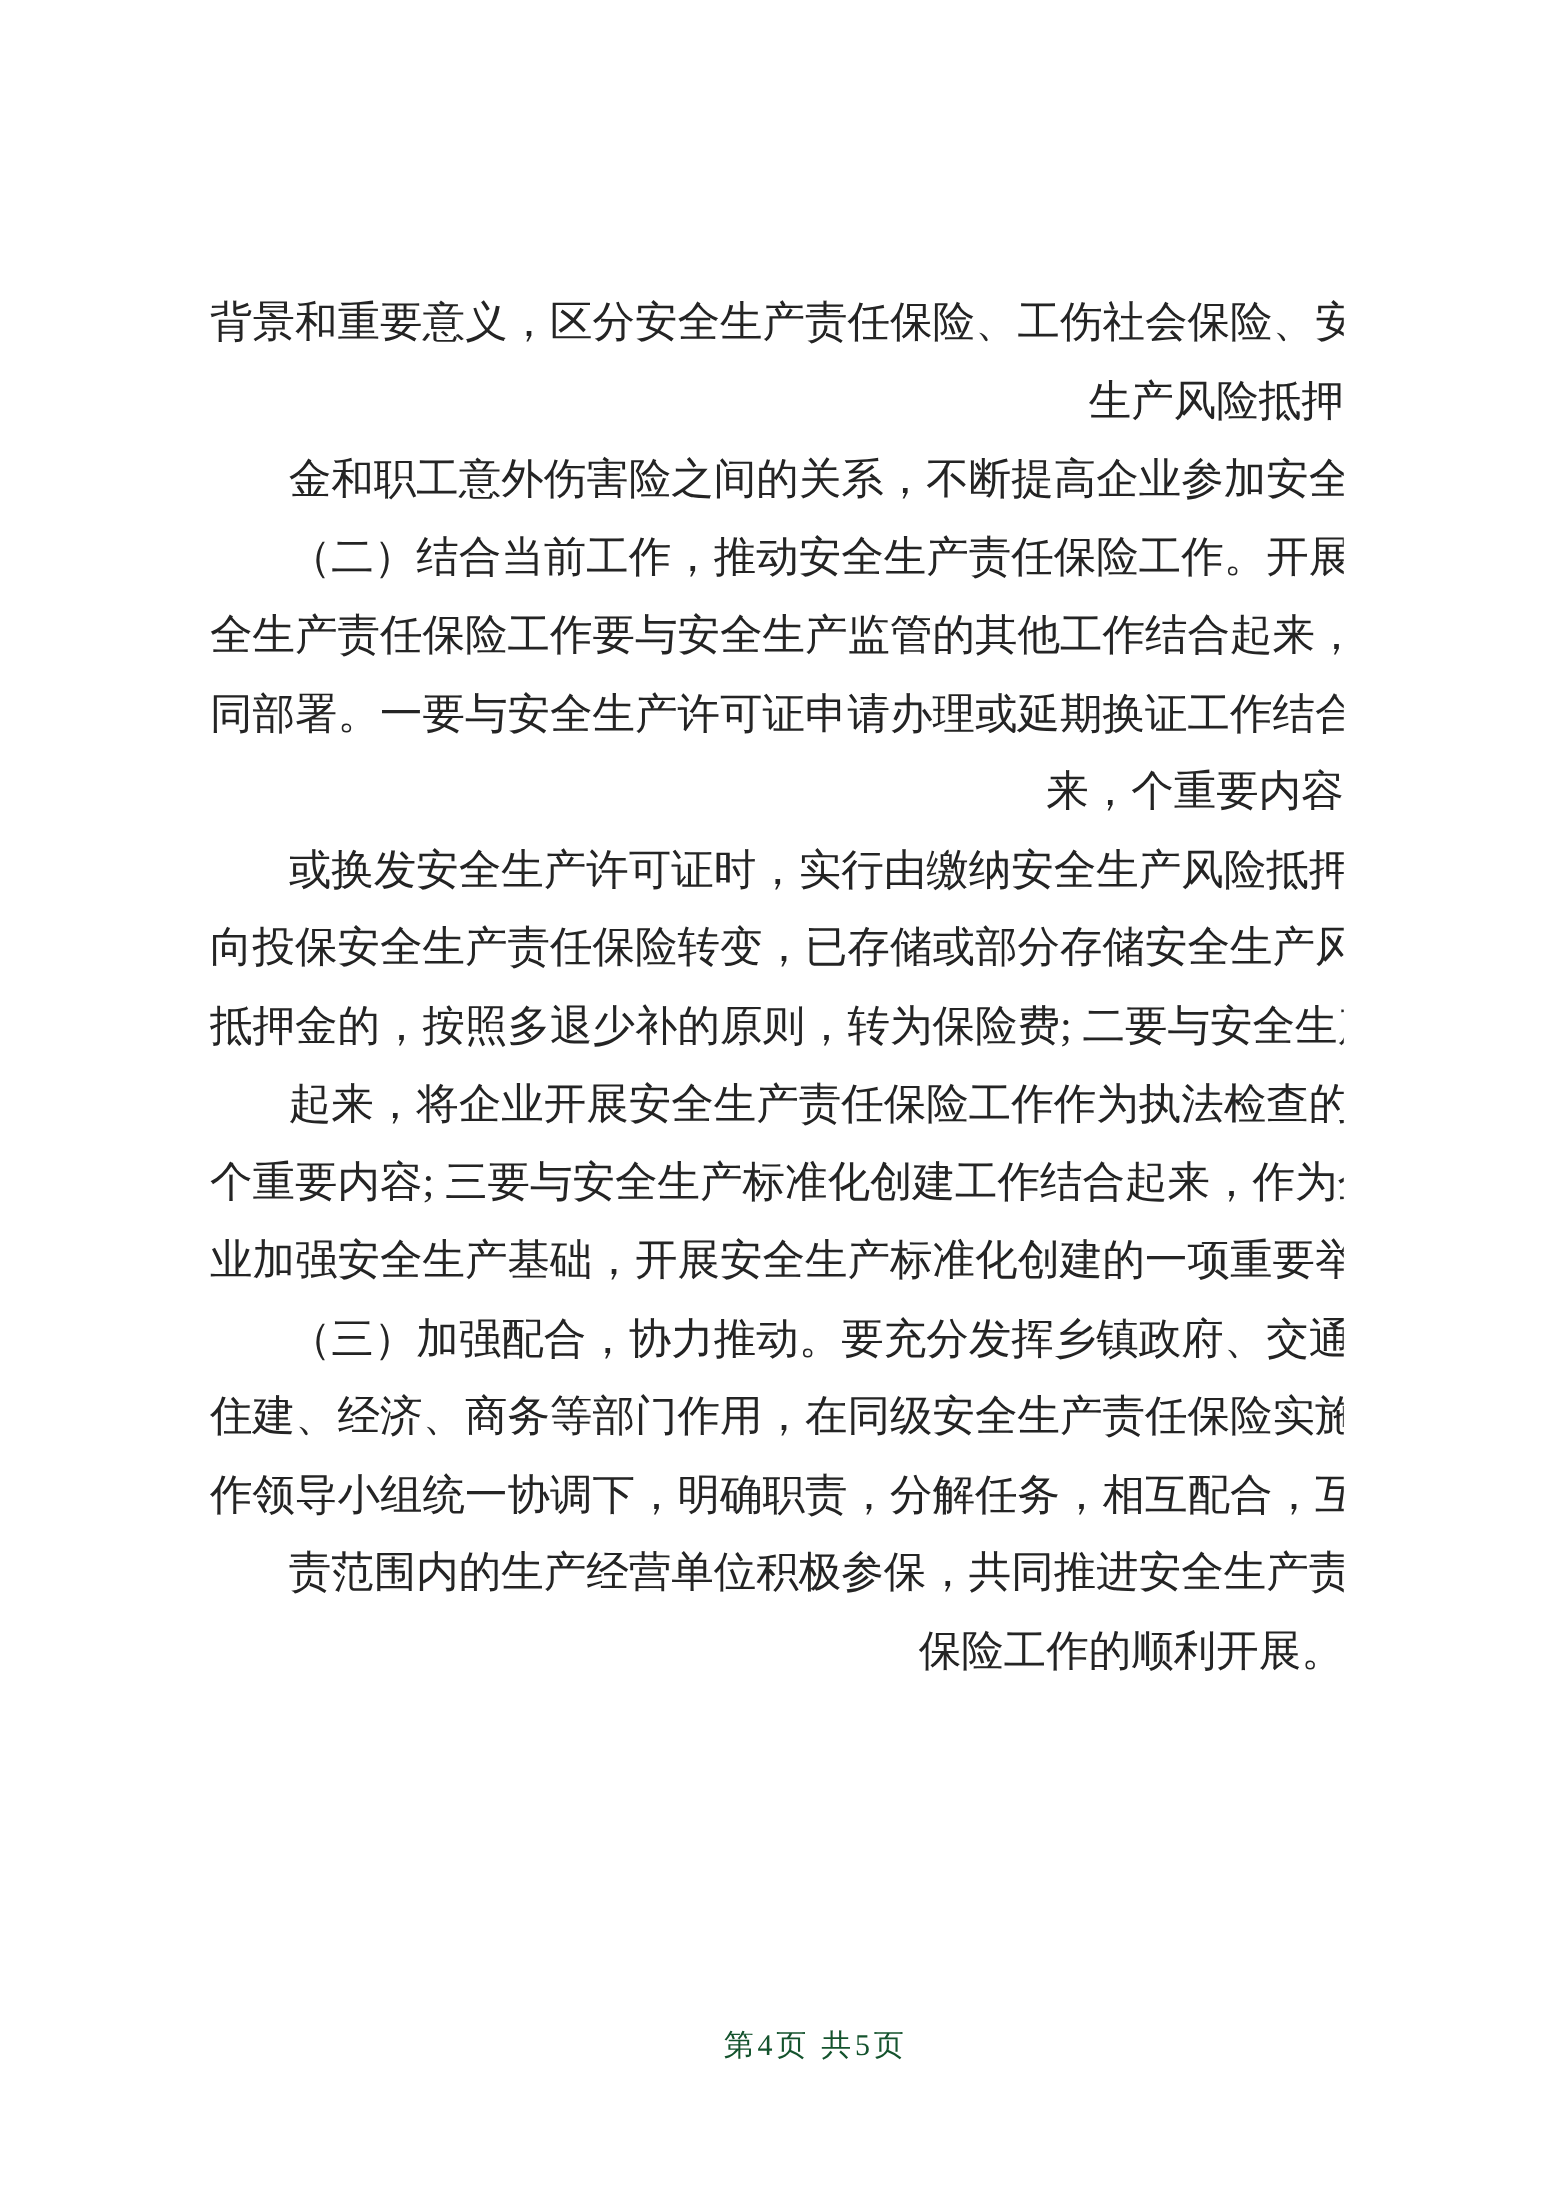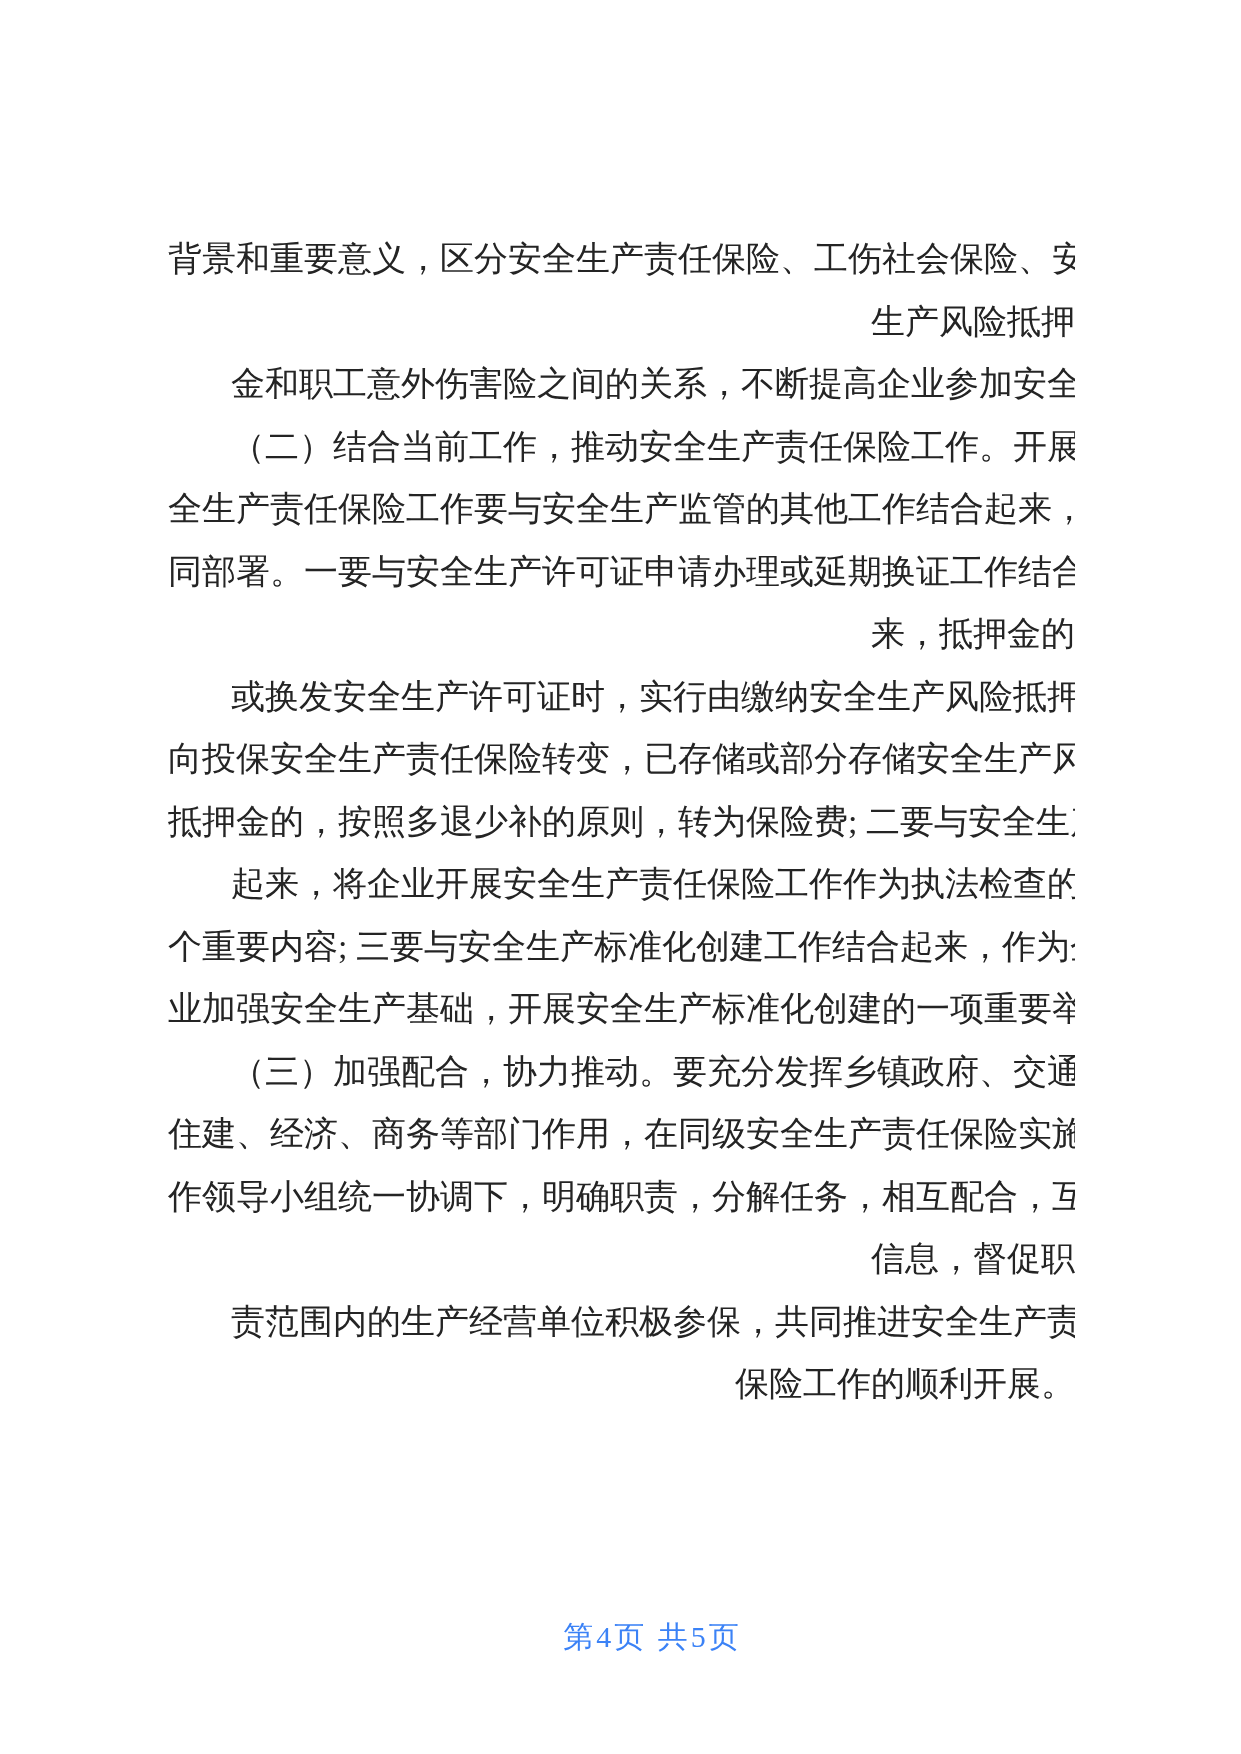--- a/index.html
+++ b/index.html
@@ -47,48 +47,47 @@
     position: absolute;
     top: 1612px;
     left: 0;
     width: 1241px;
     text-align: center;
   }
   .footer .pagenum {
     position: relative;
     left: 32px;
     font-family: "Liberation Serif", "DejaVu Serif", serif;
-    font-size: 30px;
+    font-size: 24px;
     line-height: 50px;
     letter-spacing: 3px;
-    color: #3b82f6;
+    color: #14532d;
   }
 </style>
 </head>
 <body>
 
 <div class="page">
   <div class="textblock">
     <div class="line justify">背景和重要意义，区分安全生产责任保险、工伤社会保险、安全</div>
     <div class="line">生产风险抵押</div>
     <div class="line justify indent">金和职工意外伤害险之间的关系，不断提高企业参加安全生</div>
     <div class="line justify indent">（二）结合当前工作，推动安全生产责任保险工作。开展安</div>
     <div class="line justify">全生产责任保险工作要与安全生产监管的其他工作结合起来，共</div>
     <div class="line justify">同部署。一要与安全生产许可证申请办理或延期换证工作结合起</div>
-    <div class="line">来，抵押金的</div>
+    <div class="line">来，个重要内容</div>
     <div class="line justify indent">或换发安全生产许可证时，实行由缴纳安全生产风险抵押金</div>
     <div class="line justify">向投保安全生产责任保险转变，已存储或部分存储安全生产风险</div>
     <div class="line justify">抵押金的，按照多退少补的原则，转为保险费; 二要与安全生产</div>
     <div class="line justify indent">起来，将企业开展安全生产责任保险工作作为执法检查的一</div>
     <div class="line justify">个重要内容; 三要与安全生产标准化创建工作结合起来，作为企</div>
     <div class="line justify">业加强安全生产基础，开展安全生产标准化创建的一项重要举措。</div>
     <div class="line justify indent">（三）加强配合，协力推动。要充分发挥乡镇政府、交通、</div>
     <div class="line justify">住建、经济、商务等部门作用，在同级安全生产责任保险实施工</div>
     <div class="line justify">作领导小组统一协调下，明确职责，分解任务，相互配合，互通</div>
-    <div class="line">信息，督促职</div>
     <div class="line justify indent">责范围内的生产经营单位积极参保，共同推进安全生产责任</div>
     <div class="line">保险工作的顺利开展。</div>
   </div>
 
   <div class="footer">
     <span class="pagenum">第4页 共5页</span>
   </div>
 </div>
 
 </body></html>

